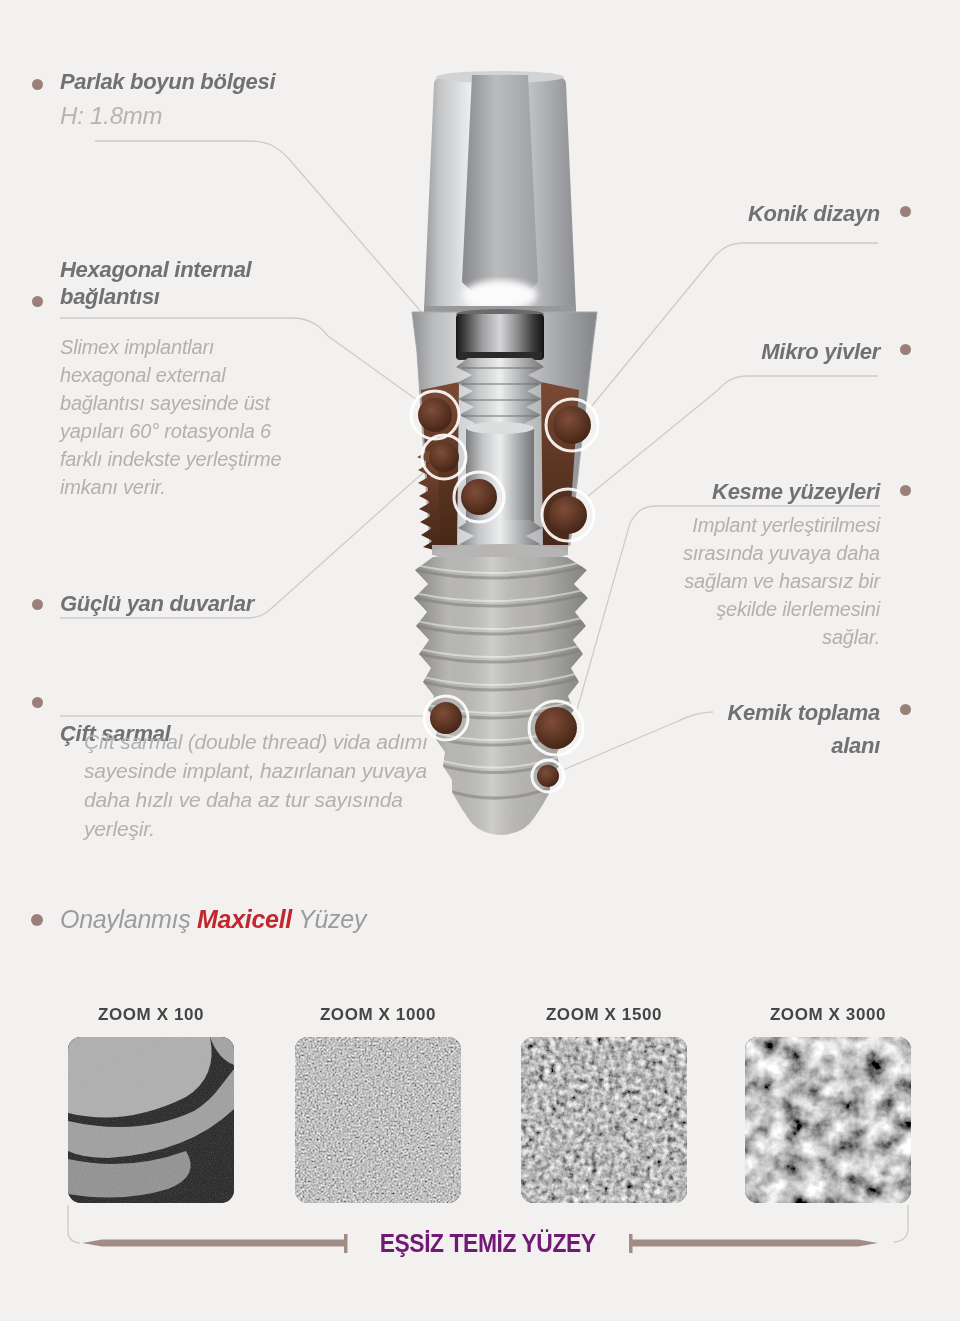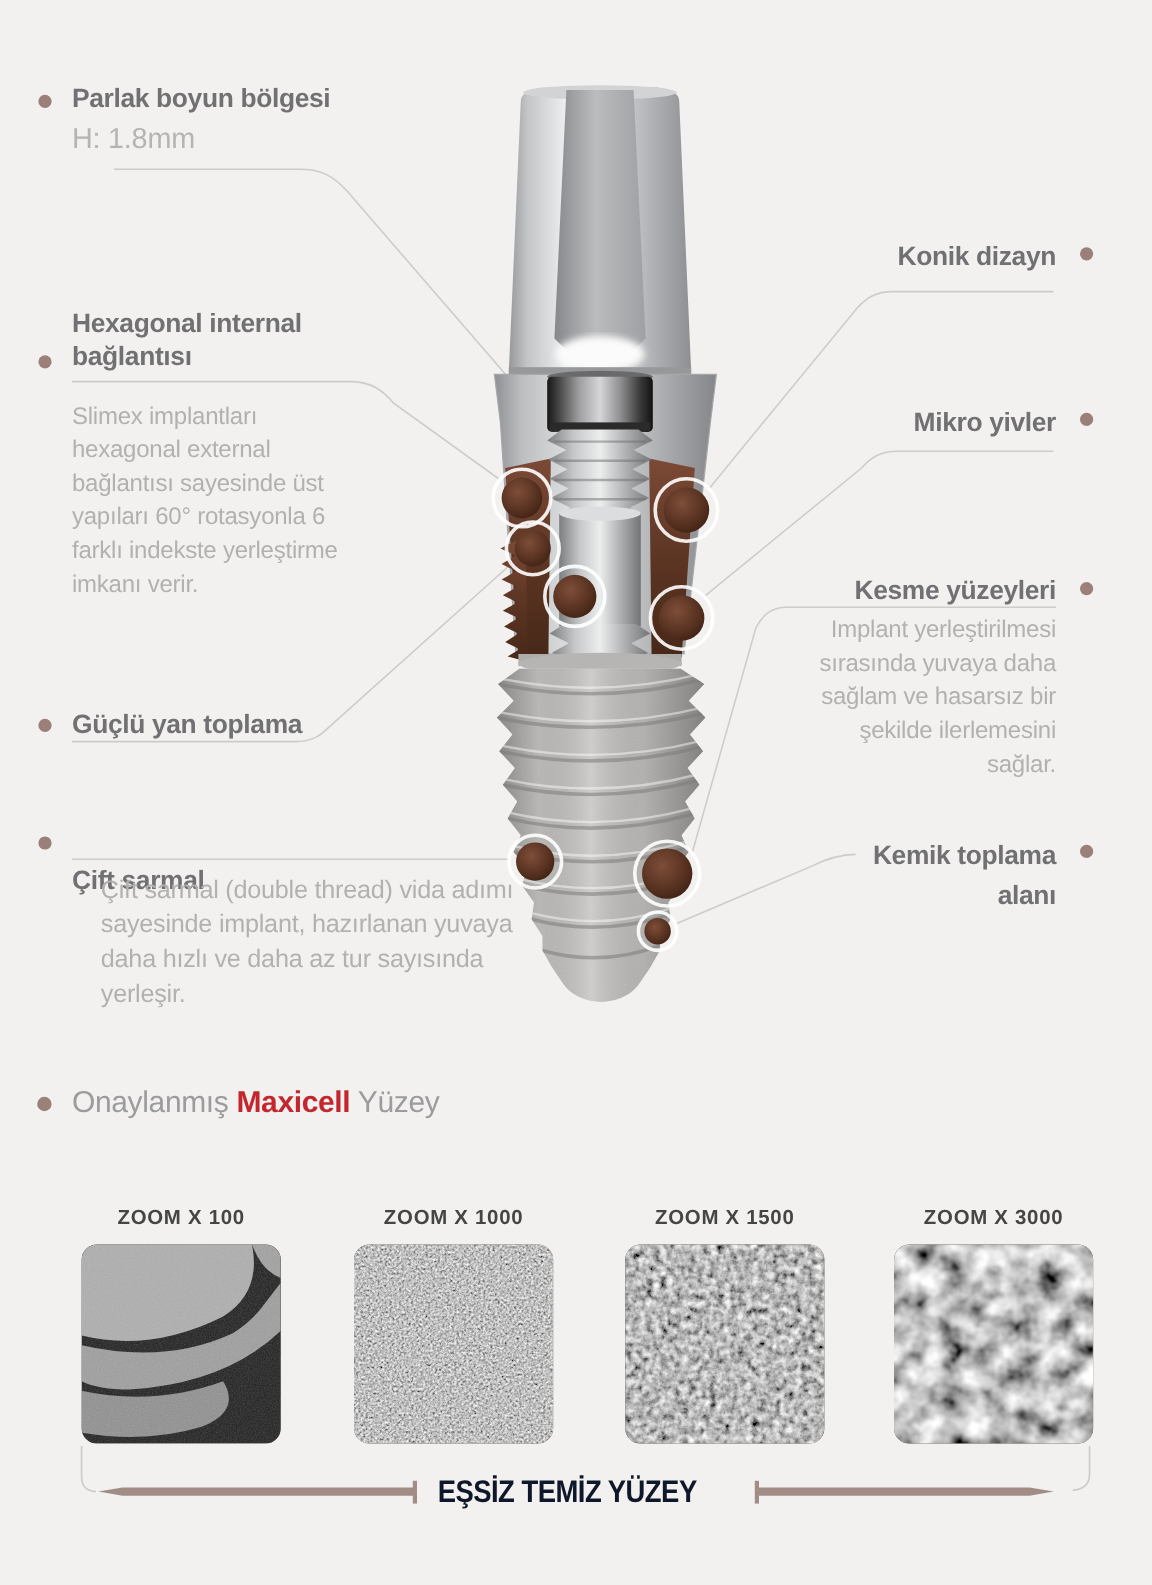--- a/index.html
+++ b/index.html
@@ -3,21 +3,21 @@
 <meta charset="utf-8">
 <style>
   html,body{margin:0;padding:0;}
   body{
     width:960px;height:1321px;position:relative;overflow:hidden;
     background:#f2f1ef;
     font-family:"Liberation Sans", sans-serif;
     -webkit-font-smoothing:antialiased;
   }
   #scene{position:absolute;inset:0;z-index:1;}
-  .txt{position:absolute;z-index:2;}
+  .txt{position:absolute;z-index:2;font-style:italic;}
   .bullet{
     position:absolute;z-index:2;width:11px;height:11px;border-radius:50%;
     background:#9a8078;
   }
   .c-title{
     font-size:22px;font-weight:700;color:#717174;letter-spacing:-0.3px;line-height:27px;
   }
   .c-sub{font-size:24px;color:#b5b4b2;font-weight:400;letter-spacing:-0.2px;}
   .c-body{font-size:20px;color:#b2b1b0;font-weight:400;letter-spacing:-0.2px;line-height:28px;}
   .r-align{text-align:right;}
@@ -27,22 +27,22 @@
   .zlabel{
     position:absolute;z-index:2;width:166px;text-align:center;
     font-size:17px;font-weight:700;color:#454545;letter-spacing:0.6px;
   }
   .zcard{
     position:absolute;z-index:2;width:166px;height:166px;border-radius:13px;
     overflow:hidden;background:#777;
   }
   .zcard svg{display:block;}
   .footer-label{
-    position:absolute;z-index:2;left:350px;width:276px;top:1228px;text-align:left;
-    font-size:26px;font-weight:700;color:#0f172a;letter-spacing:-0.5px;
+    position:absolute;z-index:2;left:350px;width:276px;top:1228px;text-align:center;
+    font-size:26px;font-weight:700;color:#701a75;letter-spacing:-0.5px;
   }
   .footer-label span{display:inline-block;transform:scaleX(0.88);transform-origin:center;white-space:nowrap;}
 </style>
 </head>
 <body>
 
 <svg id="scene" width="960" height="1321" viewBox="0 0 960 1321" xmlns="http://www.w3.org/2000/svg">
   <defs>
     <linearGradient id="gMetal" x1="0" y1="0" x2="1" y2="0">
       <stop offset="0" stop-color="#97989b"></stop>
@@ -238,21 +238,21 @@
 
 <span class="bullet" style="left:32px;top:79px;"></span>
 <div class="txt c-title" style="left:60px;top:68px;">Parlak boyun bölgesi</div>
 <div class="txt c-sub" style="left:60px;top:102px;">H: 1.8mm</div>
 
 <span class="bullet" style="left:32px;top:296px;"></span>
 <div class="txt c-title" style="left:60px;top:256px;width:212px;">Hexagonal internal bağlantısı</div>
 <div class="txt c-body" style="left:60px;top:333px;width:238px;">Slimex implantları hexagonal external bağlantısı sayesinde üst yapıları 60° rotasyonla 6 farklı indekste yerleştirme imkanı verir.</div>
 
 <span class="bullet" style="left:32px;top:599px;"></span>
-<div class="txt c-title" style="left:60px;top:590px;">Güçlü yan toplama</div>
+<div class="txt c-title" style="left:60px;top:590px;">Güçlü yan duvarlar</div>
 
 <span class="bullet" style="left:32px;top:697px;"></span>
 <div class="txt c-title" style="left:60px;top:720px;">Çift sarmal</div>
 <div class="txt c-body" style="left:60px;top:727px;width:355px;font-size:21px;line-height:29px;margin-left:24px;">Çift sarmal (double thread) vida adımı sayesinde implant, hazırlanan yuvaya daha hızlı ve daha az tur sayısında yerleşir.</div>
 
 <span class="bullet" style="left:900px;top:206px;"></span>
 <div class="txt c-title r-align" style="right:80px;top:200px;width:220px;">Konik dizayn</div>
 
 <span class="bullet" style="left:900px;top:344px;"></span>
 <div class="txt c-title r-align" style="right:80px;top:338px;width:220px;">Mikro yivler</div>

